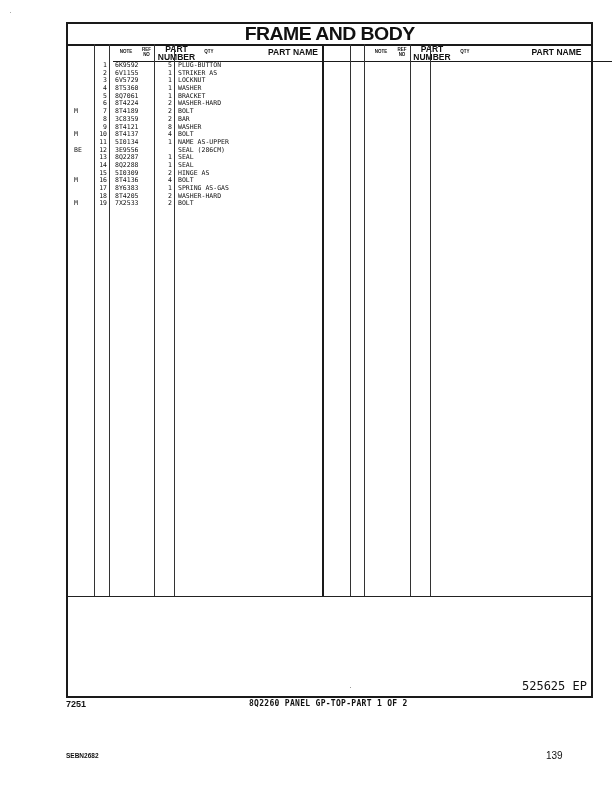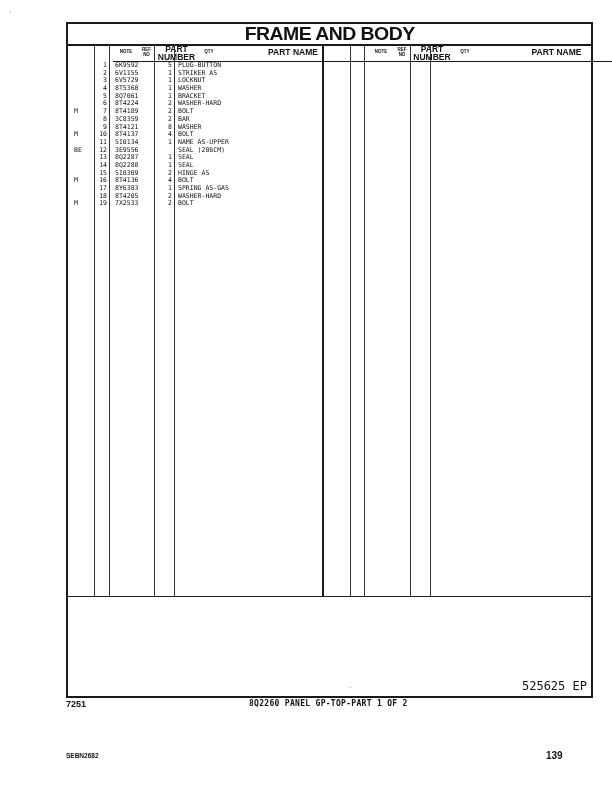--- a/index.html
+++ b/index.html
@@ -20,21 +20,21 @@
   .row .ref { position: absolute; left: 26px; width: 13px; text-align: right; }
   .row .pn { position: absolute; left: 47px; width: 40px; }
   .row .qty { position: absolute; left: 86px; width: 18px; text-align: right; }
   .row .nm { position: absolute; left: 110px; }
   .legend { position: absolute; left: 6px; top: 576px; font-family: "DejaVu Sans Mono", monospace; font-size: 6.5px; line-height: 7.5px; }
   .code { position: absolute; right: 4px; bottom: 3px; font-family: "DejaVu Sans Mono", monospace; font-size: 12px; }
   .dot { position: absolute; left: 282px; top: 663px; width: 1px; height: 1px; background: #999; }
   .sheet-num { position: absolute; left: 66px; top: 699px; font-family: "Liberation Sans", sans-serif; font-weight: bold; font-size: 9px; }
   .caption { position: absolute; left: 217px; top: 699px; font-family: "DejaVu Sans Mono", monospace; font-weight: bold; font-size: 8px; letter-spacing: 0.3px; margin-left: 32px; }
   .doc-id { position: absolute; left: 66px; top: 752px; font-family: "Liberation Sans", sans-serif; font-weight: bold; font-size: 6.5px; }
-  .page-no { position: absolute; left: 546px; top: 750px; font-family: "Liberation Sans", sans-serif; font-weight: bold; font-size: 10px; }
+  .page-no { position: absolute; left: 546px; top: 750px; font-family: "Liberation Sans", sans-serif; font-weight: normal; font-size: 10px; }
   .speck { position: absolute; left: 10px; top: 12px; width: 1px; height: 1px; background: #aaa; }
 </style>
 </head>
 <body>
 
 <div class="speck"></div>
 
 <div class="page-box">
   <div class="title-bar">
     <span>FRAME AND BODY</span>

